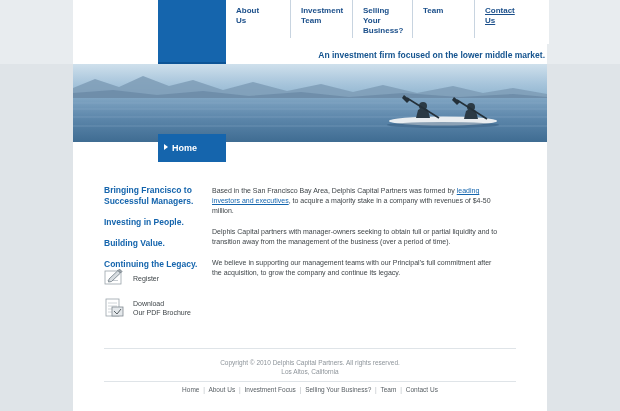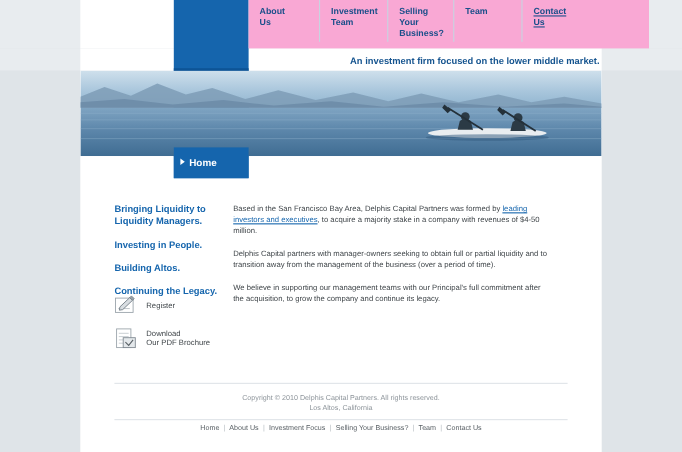--- a/index.html
+++ b/index.html
@@ -59,24 +59,24 @@
     top: 62px;
     width: 68px;
     height: 80px;
     background: #0d5496;
   }
   
   .nav {
     position: absolute;
     left: 226px;
     top: 0;
-    width: 364px;
+    width: 323px;
     height: 44px;
     display: flex;
-    background: #f9a8d4;
+    background: #ffffff;
   }
   .nav-item {
     position: relative;
     flex: 0 0 auto;
     padding: 6px 8px 0 10px;
     font-size: 8px;
     line-height: 10px;
     color: #1b4f8a;
     font-weight: bold;
     border-left: 1px solid #c8d4e0;
@@ -354,23 +354,23 @@
       </g>
     </svg>
   </div>
 
   <div class="home-tab">
     <span class="arrow"></span>
     <span>Home</span>
   </div>
 
   <div class="headlines">
-    <p>Bringing Liquidity to Liquidity Managers.</p>
+    <p>Bringing Francisco to Successful Managers.</p>
     <p>Investing in People.</p>
-    <p>Building Altos.</p>
+    <p>Building Value.</p>
     <p>Continuing the Legacy.</p>
   </div>
 
   <div class="body-copy">
     <p><span>Based in the San Francisco Bay Area, Delphis Capital Partners was formed by </span><a href="#">leading investors and executives</a><span>, to acquire a majority stake in a company with revenues of $4-50 million.</span></p>
     <p>Delphis Capital partners with manager-owners seeking to obtain full or partial liquidity and to transition away from the management of the business (over a period of time).</p>
     <p>We believe in supporting our management teams with our Principal's full commitment after the acquisition, to grow the company and continue its legacy.</p>
   </div>
 
   <div class="dl-item dl-register">

